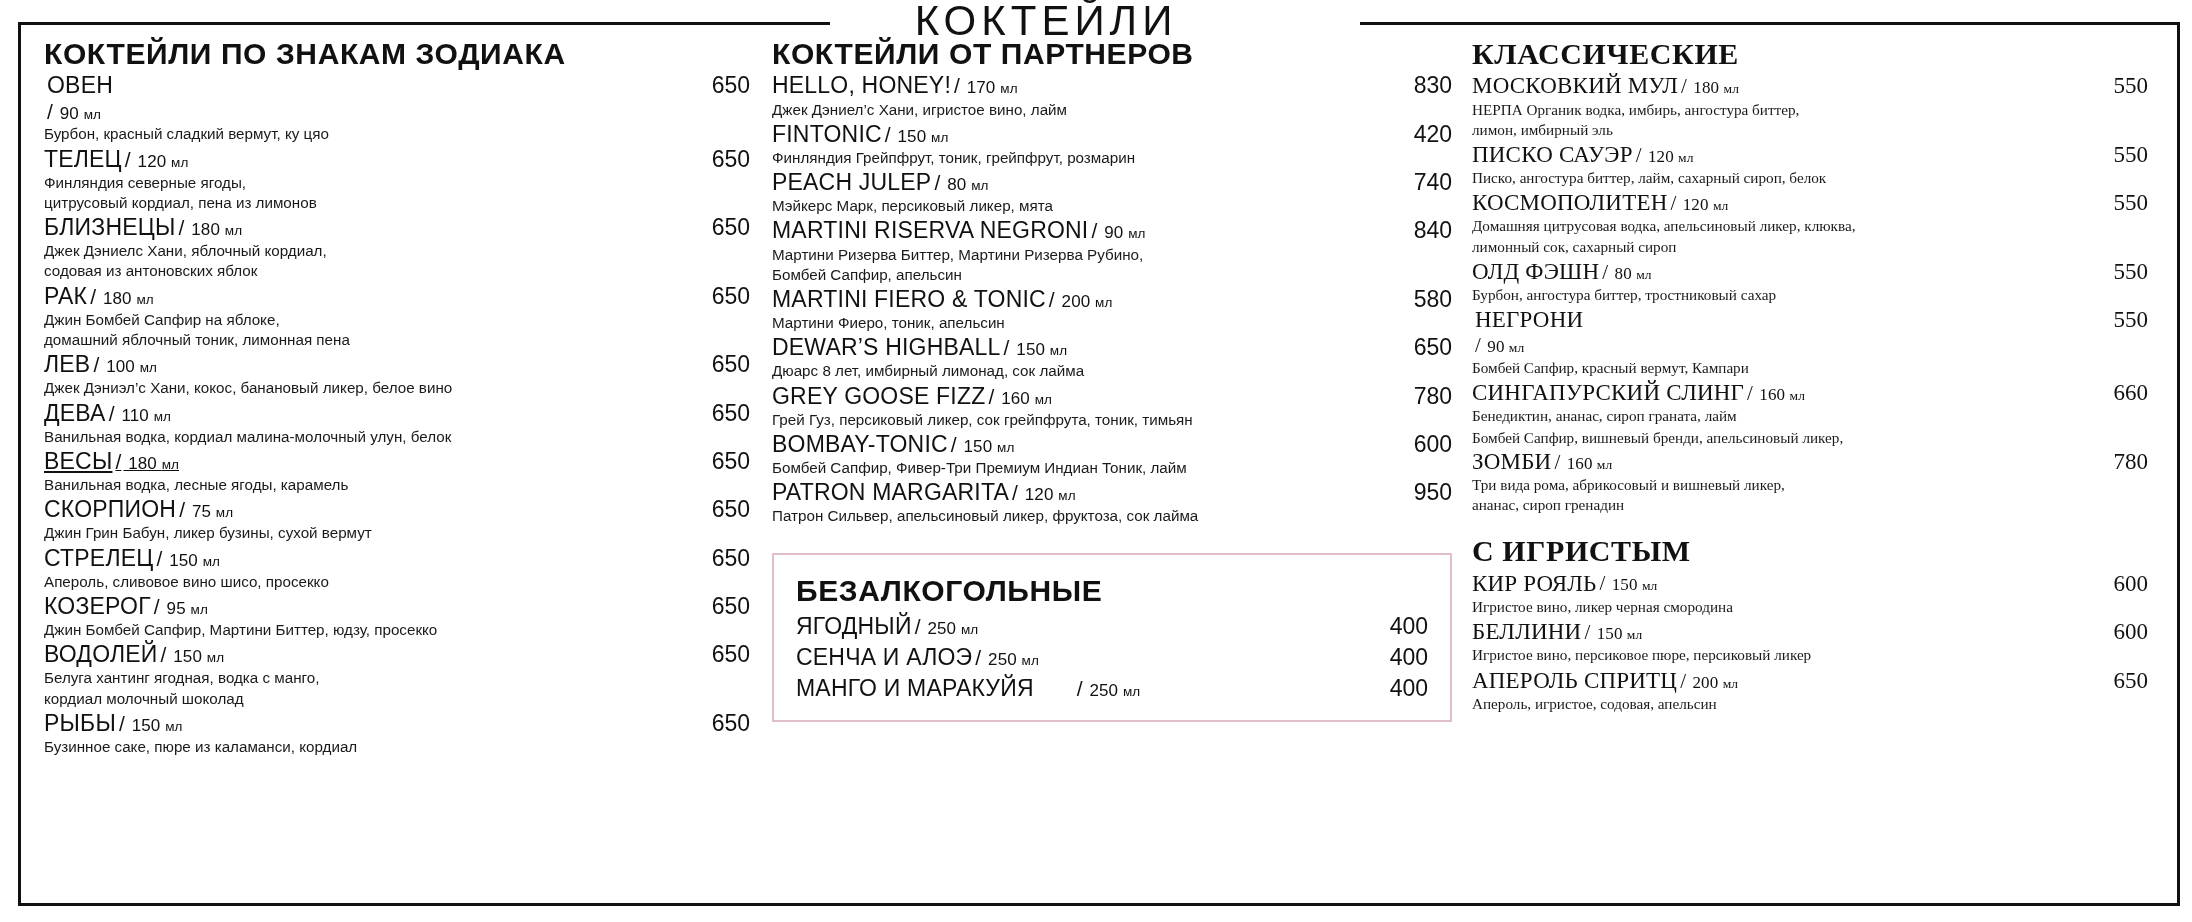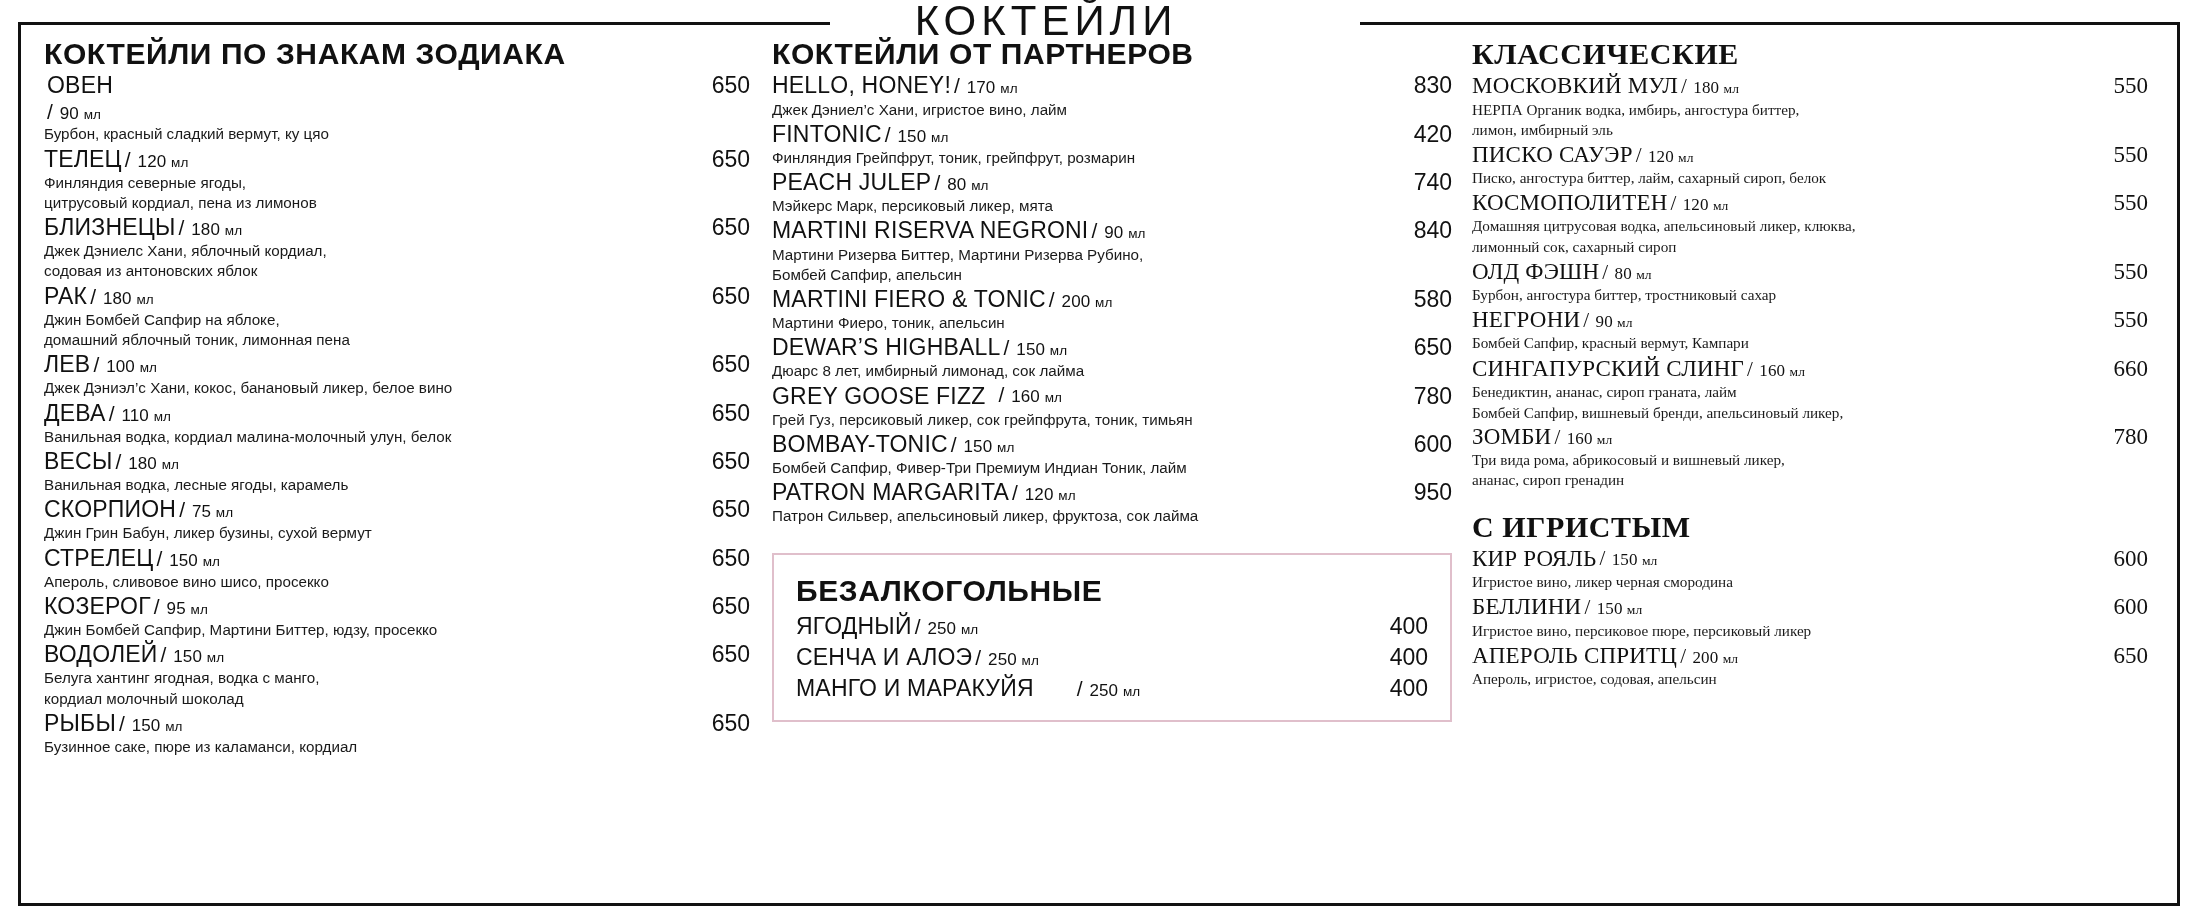--- a/index.html
+++ b/index.html
@@ -152,21 +152,21 @@
             <div class="item-left" style="display: flex; align-items: baseline;">
               <span class="item-name">ДЕВА</span>
               <span class="item-vol"><span class="slash">/</span><span class="num"> 110 </span><span class="unit">мл</span></span>
             </div>
             <div class="item-price">650</div>
           </div>
           <div class="item-desc">Ванильная водка, кордиал малина-молочный улун, белок</div>
         </div>
         <div class="item">
           <div class="item-row">
-            <div class="item-left" style="display: flex; align-items: baseline;">
+            <div class="item-left" style="display: flex; align-items: baseline; text-decoration: underline;">
               <span class="item-name">ВЕСЫ</span>
               <span class="item-vol"><span class="slash">/</span><span class="num"> 180 </span><span class="unit">мл</span></span>
             </div>
             <div class="item-price">650</div>
           </div>
           <div class="item-desc">Ванильная водка, лесные ягоды, карамель</div>
         </div>
         <div class="item">
           <div class="item-row">
             <div class="item-left" style="display: flex; align-items: baseline;">
@@ -277,21 +277,21 @@
             <div class="item-left" style="display: flex; align-items: baseline;">
               <span class="item-name">DEWAR’S HIGHBALL</span>
               <span class="item-vol"><span class="slash">/</span><span class="num"> 150 </span><span class="unit">мл</span></span>
             </div>
             <div class="item-price">650</div>
           </div>
           <div class="item-desc">Дюарс 8 лет, имбирный лимонад, сок лайма</div>
         </div>
         <div class="item">
           <div class="item-row">
-            <div class="item-left" style="display: flex; align-items: flex-start; gap: 10px;">
+            <div class="item-left" style="display: flex; align-items: flex-end;">
               <span class="item-name">GREY GOOSE FIZZ</span>
               <span class="item-vol"><span class="slash">/</span><span class="num"> 160 </span><span class="unit">мл</span></span>
             </div>
             <div class="item-price">780</div>
           </div>
           <div class="item-desc">Грей Гуз, персиковый ликер, сок грейпфрута, тоник, тимьян</div>
         </div>
         <div class="item">
           <div class="item-row">
             <div class="item-left" style="display: flex; align-items: baseline;">
@@ -382,21 +382,21 @@
             <div class="item-left" style="display: flex; align-items: baseline;">
               <span class="item-name">ОЛД ФЭШН</span>
               <span class="item-vol"><span class="slash">/</span><span class="num"> 80 </span><span class="unit">мл</span></span>
             </div>
             <div class="item-price">550</div>
           </div>
           <div class="item-desc">Бурбон, ангостура биттер, тростниковый сахар</div>
         </div>
         <div class="item">
           <div class="item-row">
-            <div class="item-left" style="display: flex; align-items: baseline;">
+            <div class="item-left" style="display: flex; align-items: baseline; flex-direction: column;">
               <span class="item-name">НЕГРОНИ</span>
               <span class="item-vol"><span class="slash">/</span><span class="num"> 90 </span><span class="unit">мл</span></span>
             </div>
             <div class="item-price">550</div>
           </div>
           <div class="item-desc">Бомбей Сапфир, красный вермут, Кампари</div>
         </div>
         <div class="item">
           <div class="item-row">
             <div class="item-left" style="display: flex; align-items: baseline;">

